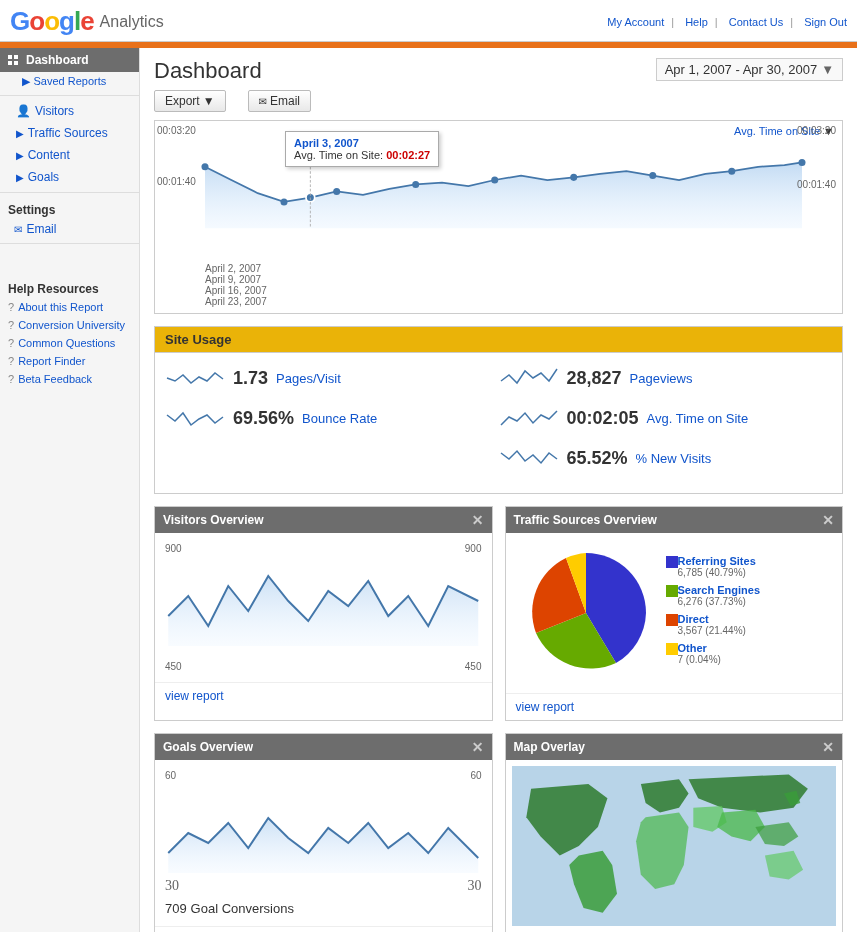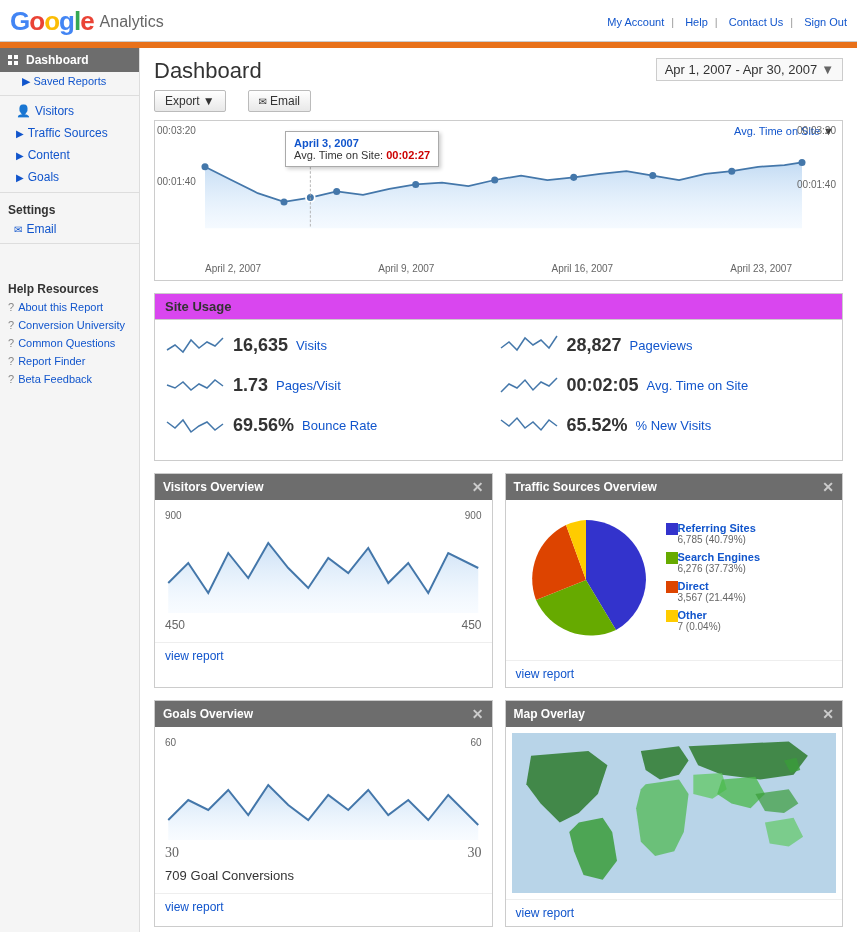--- a/index.html
+++ b/index.html
@@ -52,31 +52,31 @@
     .btn { border: 1px solid #bbb; background: linear-gradient(#fff, #e8e8e8); padding: 3px 10px; cursor: pointer; font-size: 12px; color: #333; display: flex; align-items: center; gap: 3px; border-radius: 2px; }
 
     
     .chart-area { border: 1px solid #ccc; background: #fff; position: relative; margin-bottom: 12px; }
     .chart-label-right { position: absolute; right: 8px; top: 4px; font-size: 11px; color: #1155cc; cursor: pointer; }
     .chart-label-right .arrow { color: #333; }
     .main-chart { height: 140px; padding: 4px 40px 20px 50px; position: relative; }
     .chart-y-label { position: absolute; left: 2px; font-size: 10px; color: #666; }
     .chart-y-top { top: 4px; }
     .chart-y-mid { top: 55px; }
-    .chart-x-labels { display: flex; justify-content: space-between; padding: 0 0 0 0; font-size: 10px; color: #666; }
+    .chart-x-labels { display: flex; justify-content: flex-start; padding: 0 0 0 0; font-size: 10px; color: #666; flex-direction: column; }
 
     
     .chart-tooltip { position: absolute; top: 20px; left: 120px; background: #fff; border: 1px solid #aaa; padding: 5px 8px; font-size: 11px; box-shadow: 2px 2px 4px rgba(0,0,0,0.2); z-index: 10; }
     .chart-tooltip .date { color: #1155cc; font-weight: bold; font-size: 11px; }
     .chart-tooltip .value { font-size: 11px; }
     .chart-tooltip .val-num { font-weight: bold; color: #c00; }
 
     
     .site-usage { border: 1px solid #ccc; margin-bottom: 12px; }
-    .site-usage-header { background: #d946ef; padding: 5px 10px; font-size: 13px; font-weight: bold; border-bottom: 1px solid #ccc; }
+    .site-usage-header { background: #eab308; padding: 5px 10px; font-size: 13px; font-weight: bold; border-bottom: 1px solid #ccc; }
     .site-usage-body { display: flex; padding: 10px; gap: 0; }
     .usage-col { flex: 1; }
     .usage-row { display: flex; align-items: center; gap: 8px; margin-bottom: 10px; }
     .sparkline { width: 60px; height: 30px; }
     .metric-value { font-size: 18px; font-weight: bold; color: #333; }
     .metric-label { font-size: 13px; color: #1155cc; cursor: pointer; }
 
     
     .panels-row { display: flex; gap: 12px; margin-bottom: 12px; }
     .panel { flex: 1; border: 1px solid #ccc; background: #fff; }
@@ -268,27 +268,20 @@
         <span>April 16, 2007</span>
         <span>April 23, 2007</span>
       </div>
     </div>
 
     <div class="site-usage">
       <div class="site-usage-header">Site Usage</div>
       <div class="site-usage-body">
         <div class="usage-col">
 
-          <div class="usage-row">
-            <svg class="sparkline" width="60" height="30">
-              <polyline points="2,20 10,15 18,22 26,10 34,18 42,12 50,16 58,8" fill="none" stroke="#4477aa" stroke-width="1.5"></polyline>
-            </svg>
-            <span class="metric-value">16,635</span>
-            <span class="metric-label">Visits</span>
-          </div>
 
           <div class="usage-row">
             <svg class="sparkline" width="60" height="30">
               <polyline points="2,15 10,18 18,12 26,20 34,14 42,18 50,10 58,16" fill="none" stroke="#4477aa" stroke-width="1.5"></polyline>
             </svg>
             <span class="metric-value">1.73</span>
             <span class="metric-label">Pages/Visit</span>
           </div>
 
           <div class="usage-row">
@@ -343,21 +336,21 @@
           <svg width="100%" height="90" viewBox="0 0 310 90">
             <defs>
               <linearGradient id="visGrad" x1="0" y1="0" x2="0" y2="1">
                 <stop offset="0%" stop-color="#aaccee" stop-opacity="0.6"></stop>
                 <stop offset="100%" stop-color="#ddeeff" stop-opacity="0.2"></stop>
               </linearGradient>
             </defs>
             <polygon points="0,60 20,40 40,70 60,30 80,55 100,20 120,45 140,65 160,35 180,50 200,25 220,60 240,40 260,70 280,30 310,45 310,90 0,90" fill="url(#visGrad)" stroke="none"></polygon>
             <polyline points="0,60 20,40 40,70 60,30 80,55 100,20 120,45 140,65 160,35 180,50 200,25 220,60 240,40 260,70 280,30 310,45" fill="none" stroke="#4477aa" stroke-width="2"></polyline>
           </svg>
-          <div style="display:flex;justify-content:space-between;font-size:12px;color:#666;margin-top:2px;align-items:center;">
+          <div style="display:flex;justify-content:space-between;font-size:10px;color:#666;margin-top:12px;align-items:center;">
             <span>450</span>
             <span>450</span>
           </div>
         </div>
         <div class="panel-footer">
           <a href="#" class="view-report">view report</a>
         </div>
       </div>
 
       <div class="panel">

